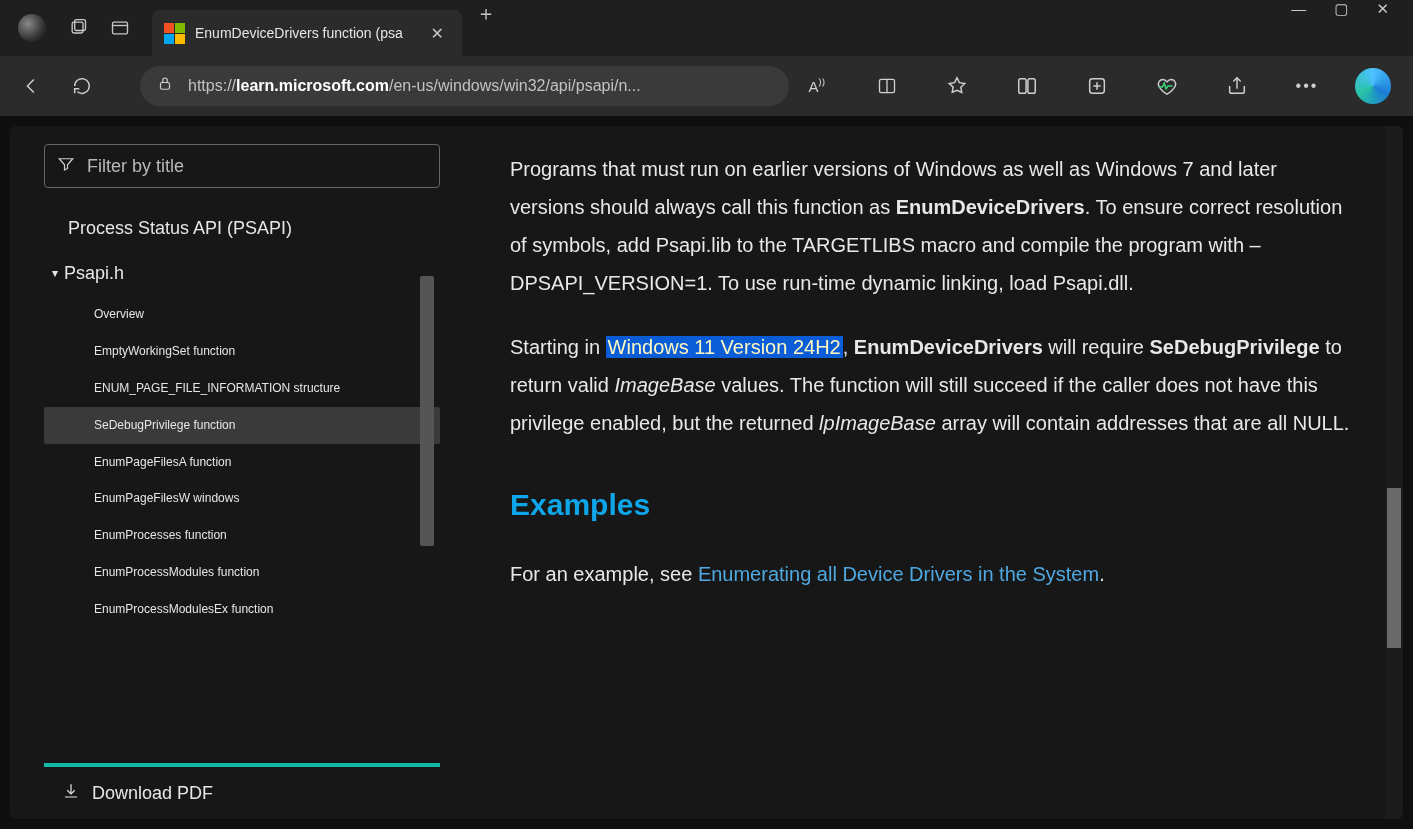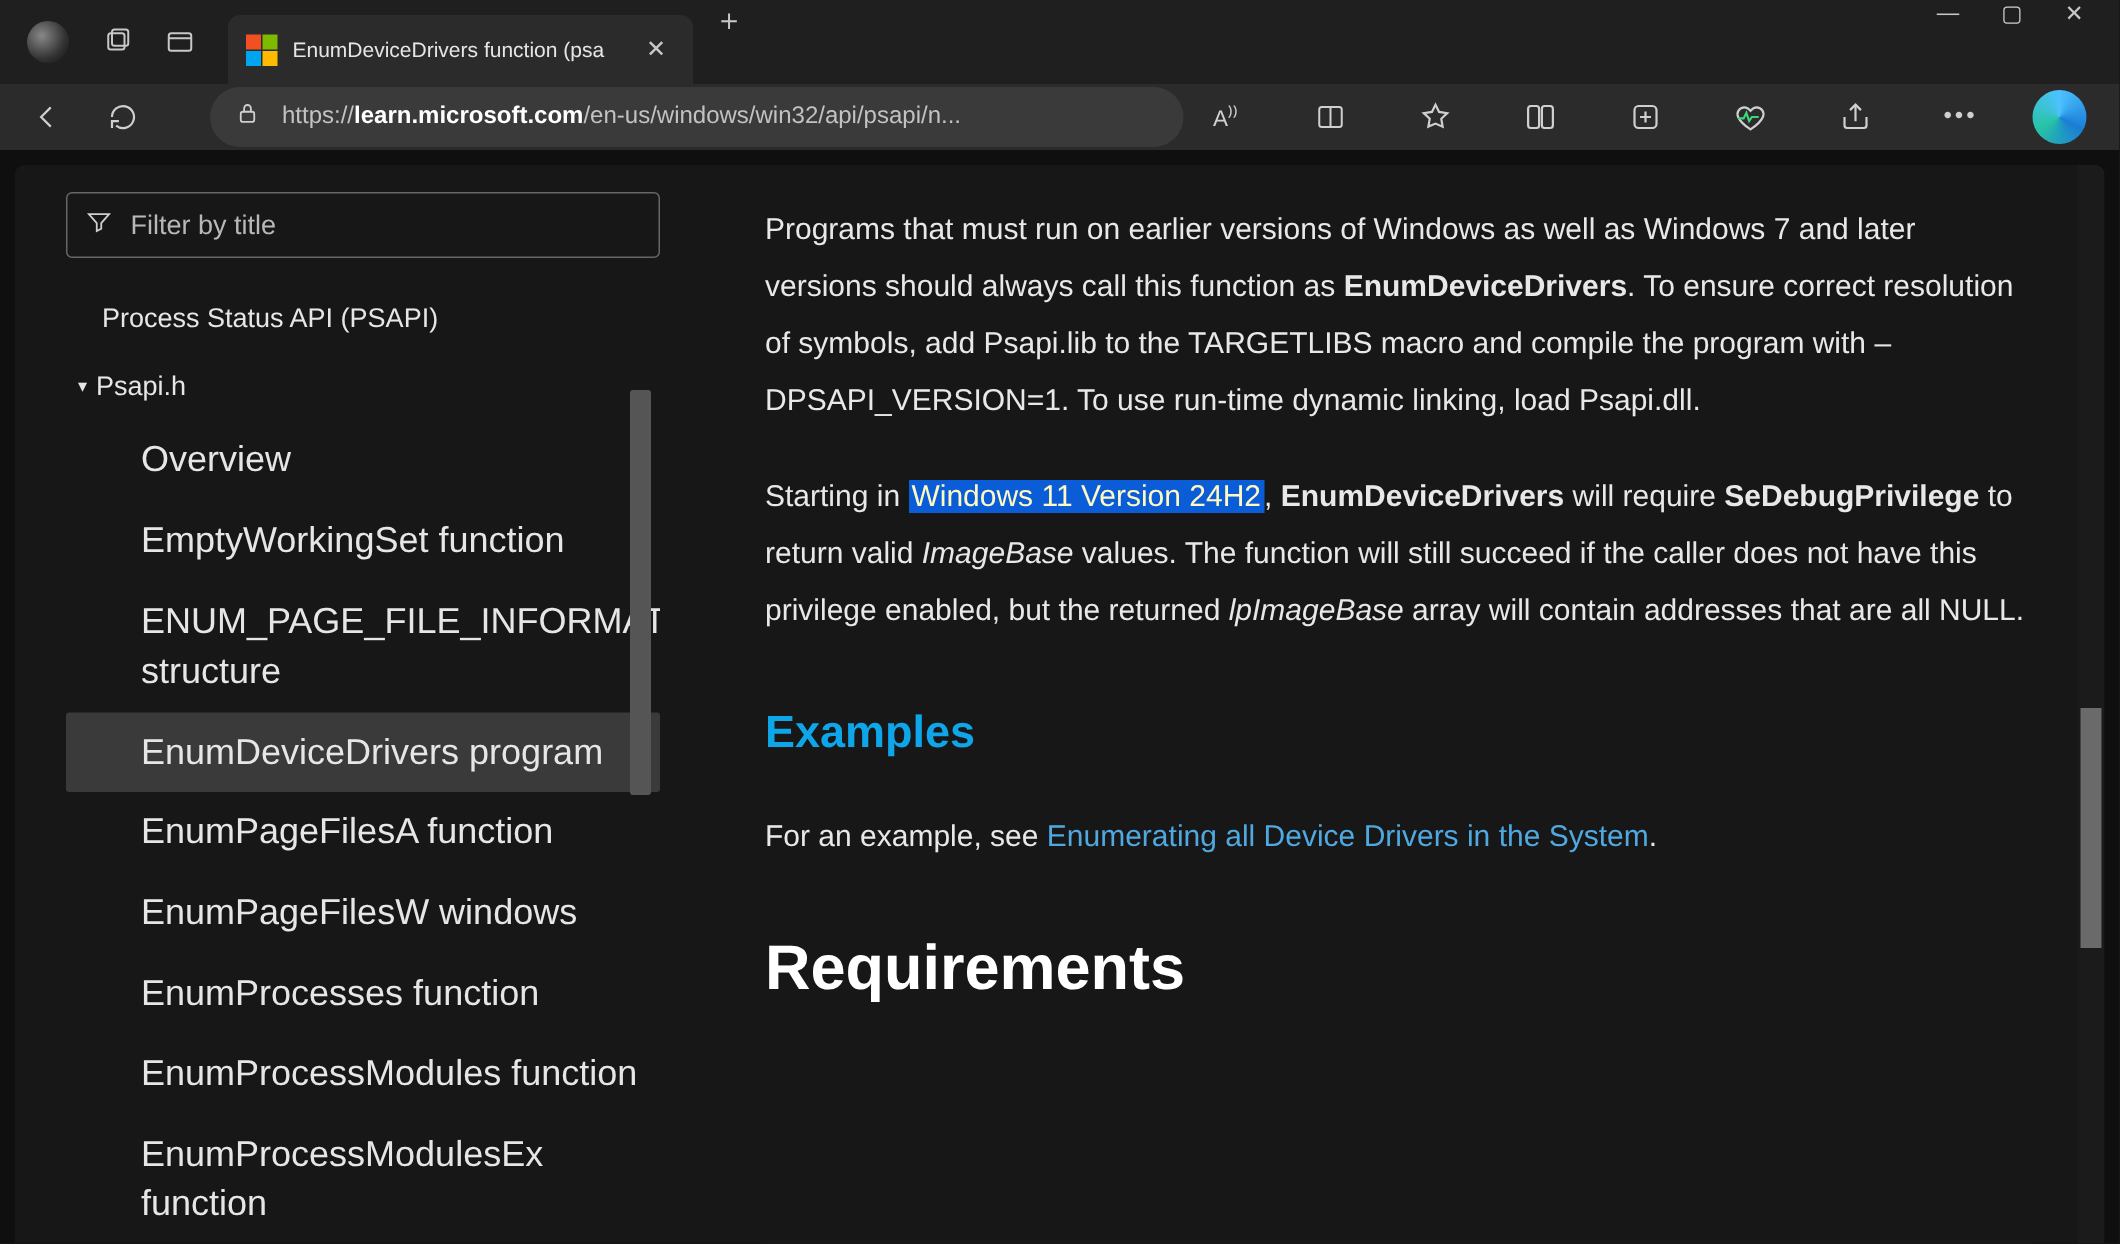--- a/index.html
+++ b/index.html
@@ -105,21 +105,21 @@
   color: #e6e6e6; font-size: 18px; flex: 1;
 }
 .filter-input::placeholder { color: #b8b8b8; }
 .nav-list { flex: 1; overflow: hidden; position: relative; }
 .nav-item {
   padding: 10px 12px 10px 24px;
   font-size: 18px; color: #e6e6e6;
   cursor: pointer; border-radius: 2px;
   line-height: 1.4;
 }
-.nav-item.lvl1 { padding-left: 50px; font-size: 24px; }
+.nav-item.lvl1 { padding-left: 50px; font-size: 12px; }
 .nav-item.header { padding-left: 8px; display: flex; align-items: center; gap: 6px; }
 .nav-item.top { padding-left: 24px; }
 .nav-item.active { background: #3a3a3a; }
 .chev { font-size: 12px; transform: rotate(0deg); }
 .nav-scrollbar {
   position: absolute; right: 6px; top: 70px;
   width: 14px; height: 270px; background: #555; border-radius: 2px;
 }
 .download-row {
   border-top: 4px solid #14b8a6;
@@ -280,21 +280,21 @@
 
       <div class="nav-list">
         <div class="nav-item top">Process Status API (PSAPI)</div>
         <div class="nav-item header">
           <span class="chev">▾</span>
           <span>Psapi.h</span>
         </div>
         <div class="nav-item lvl1">Overview</div>
         <div class="nav-item lvl1">EmptyWorkingSet function</div>
         <div class="nav-item lvl1">ENUM_PAGE_FILE_INFORMATION structure</div>
-        <div class="nav-item lvl1 active">EnumDeviceDrivers program</div>
+        <div class="nav-item lvl1 active">SeDebugPrivilege function</div>
         <div class="nav-item lvl1">EnumPageFilesA function</div>
         <div class="nav-item lvl1">EnumPageFilesW windows</div>
         <div class="nav-item lvl1">EnumProcesses function</div>
         <div class="nav-item lvl1">EnumProcessModules function</div>
         <div class="nav-item lvl1">EnumProcessModulesEx function</div>
         <div class="nav-scrollbar"></div>
       </div>
 
       <div class="download-row">
         <span>
@@ -312,20 +312,19 @@
       <p>
         <span>Programs that must run on earlier versions of Windows as well as Windows 7 and later versions should always call this function as </span><strong>EnumDeviceDrivers</strong><span>. To ensure correct resolution of symbols, add Psapi.lib to the TARGETLIBS macro and compile the program with –DPSAPI_VERSION=1. To use run-time dynamic linking, load Psapi.dll.</span>
       </p>
       <p>
         <span>Starting in </span><span class="hl">Windows 11 Version 24H2</span><span>, </span><strong>EnumDeviceDrivers</strong><span> will require </span><strong>SeDebugPrivilege</strong><span> to return valid </span><em>ImageBase</em><span> values. The function will still succeed if the caller does not have this privilege enabled, but the returned </span><em>lpImageBase</em><span> array will contain addresses that are all NULL.</span>
       </p>
       <h2>Examples</h2>
       <p>
         <span>For an example, see </span><a href="#">Enumerating all Device Drivers in the System</a><span>.</span>
       </p>
-      <h1>Requirements</h1>
     </div>
 
     <div class="page-scrollbar-track">
       <div class="page-scrollbar-thumb"></div>
     </div>
   </div>
 </div>
 
 </body></html>

